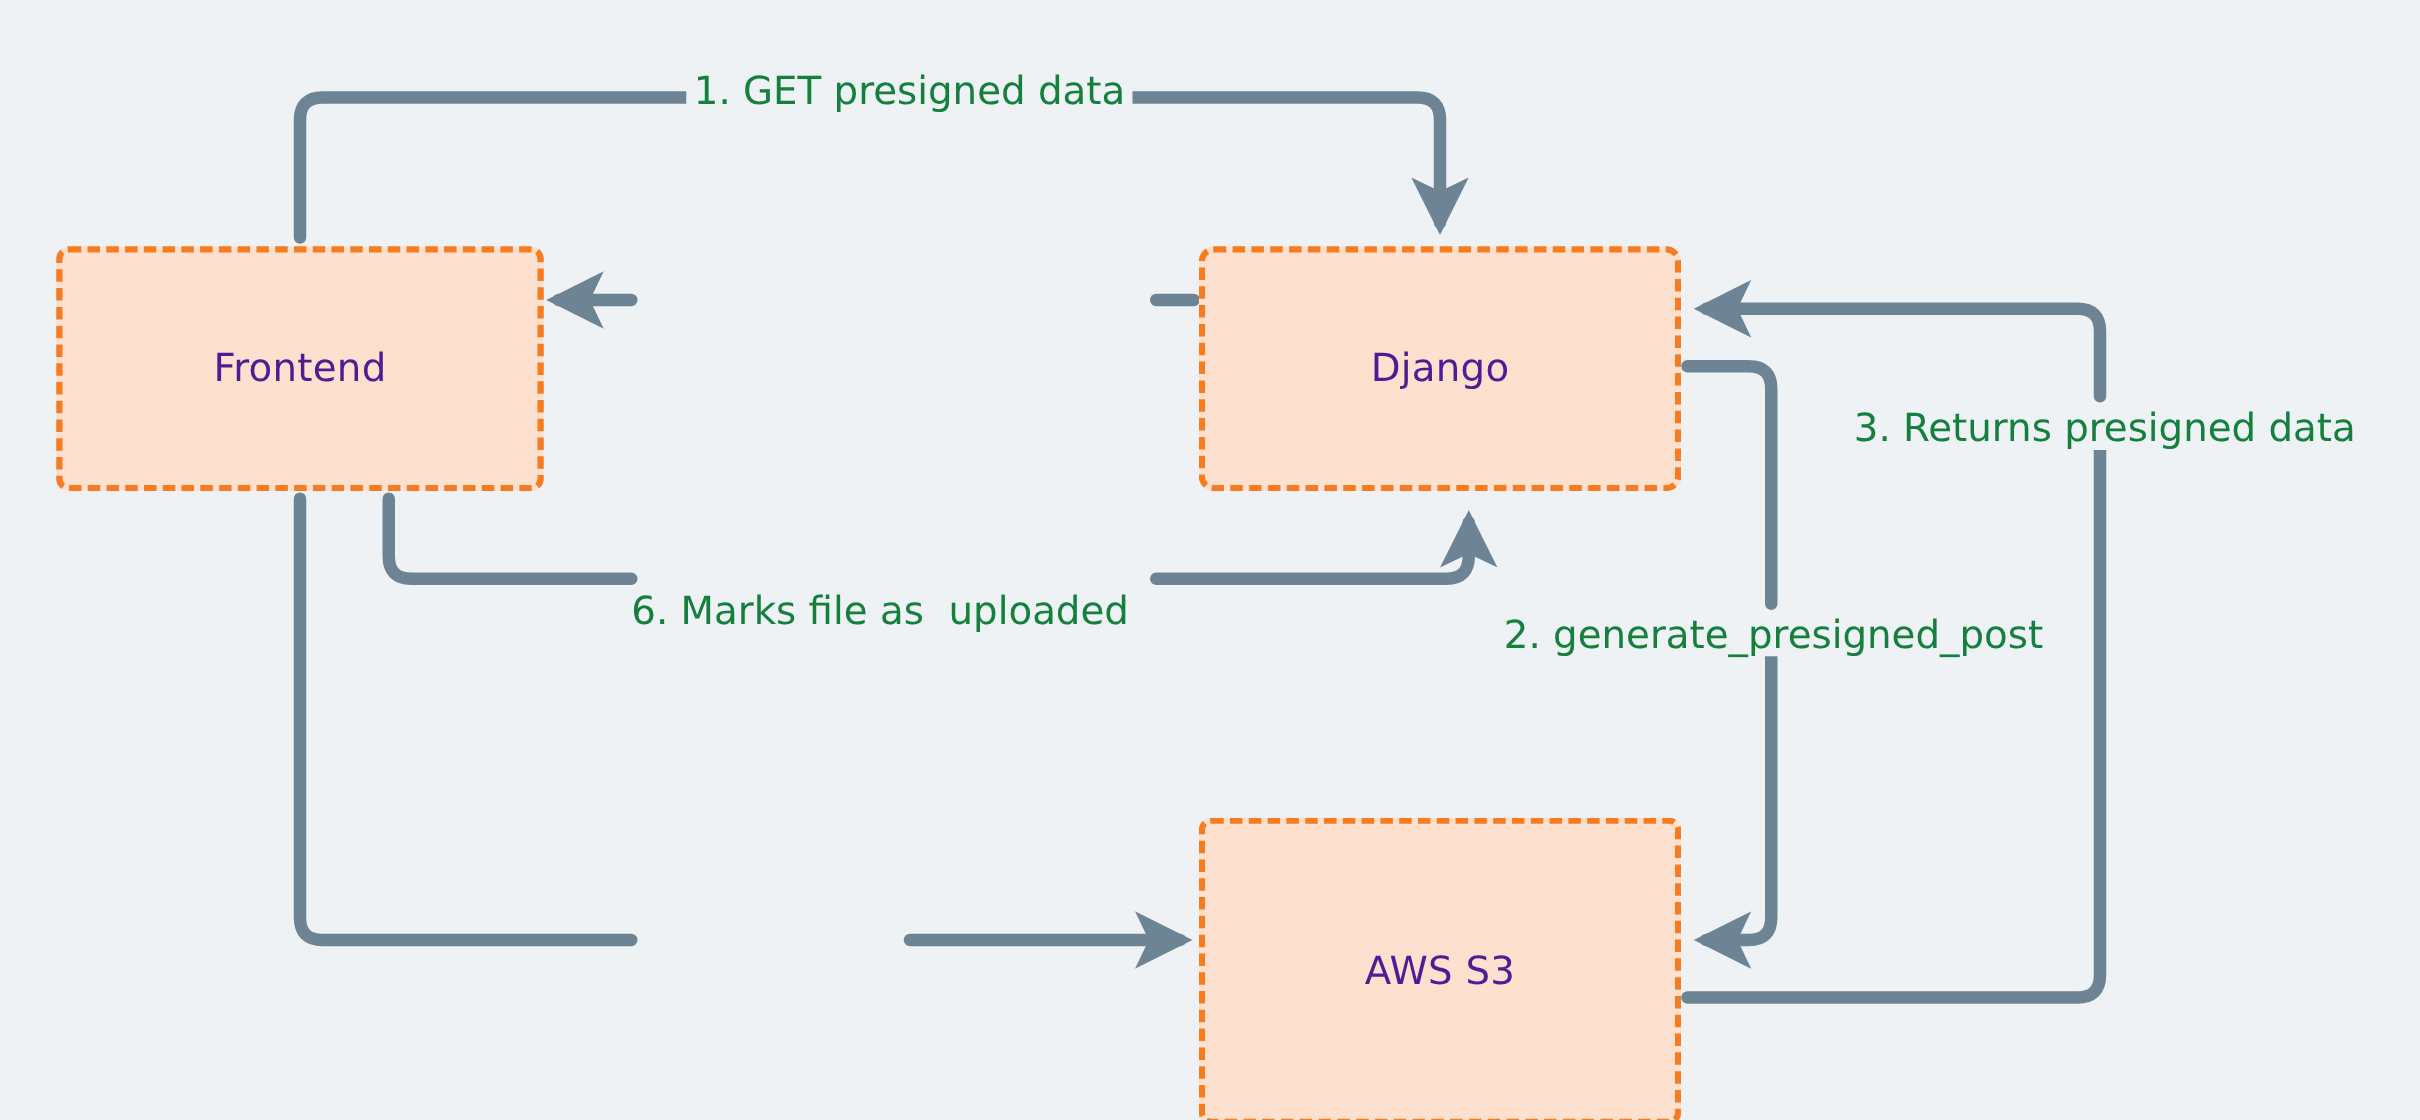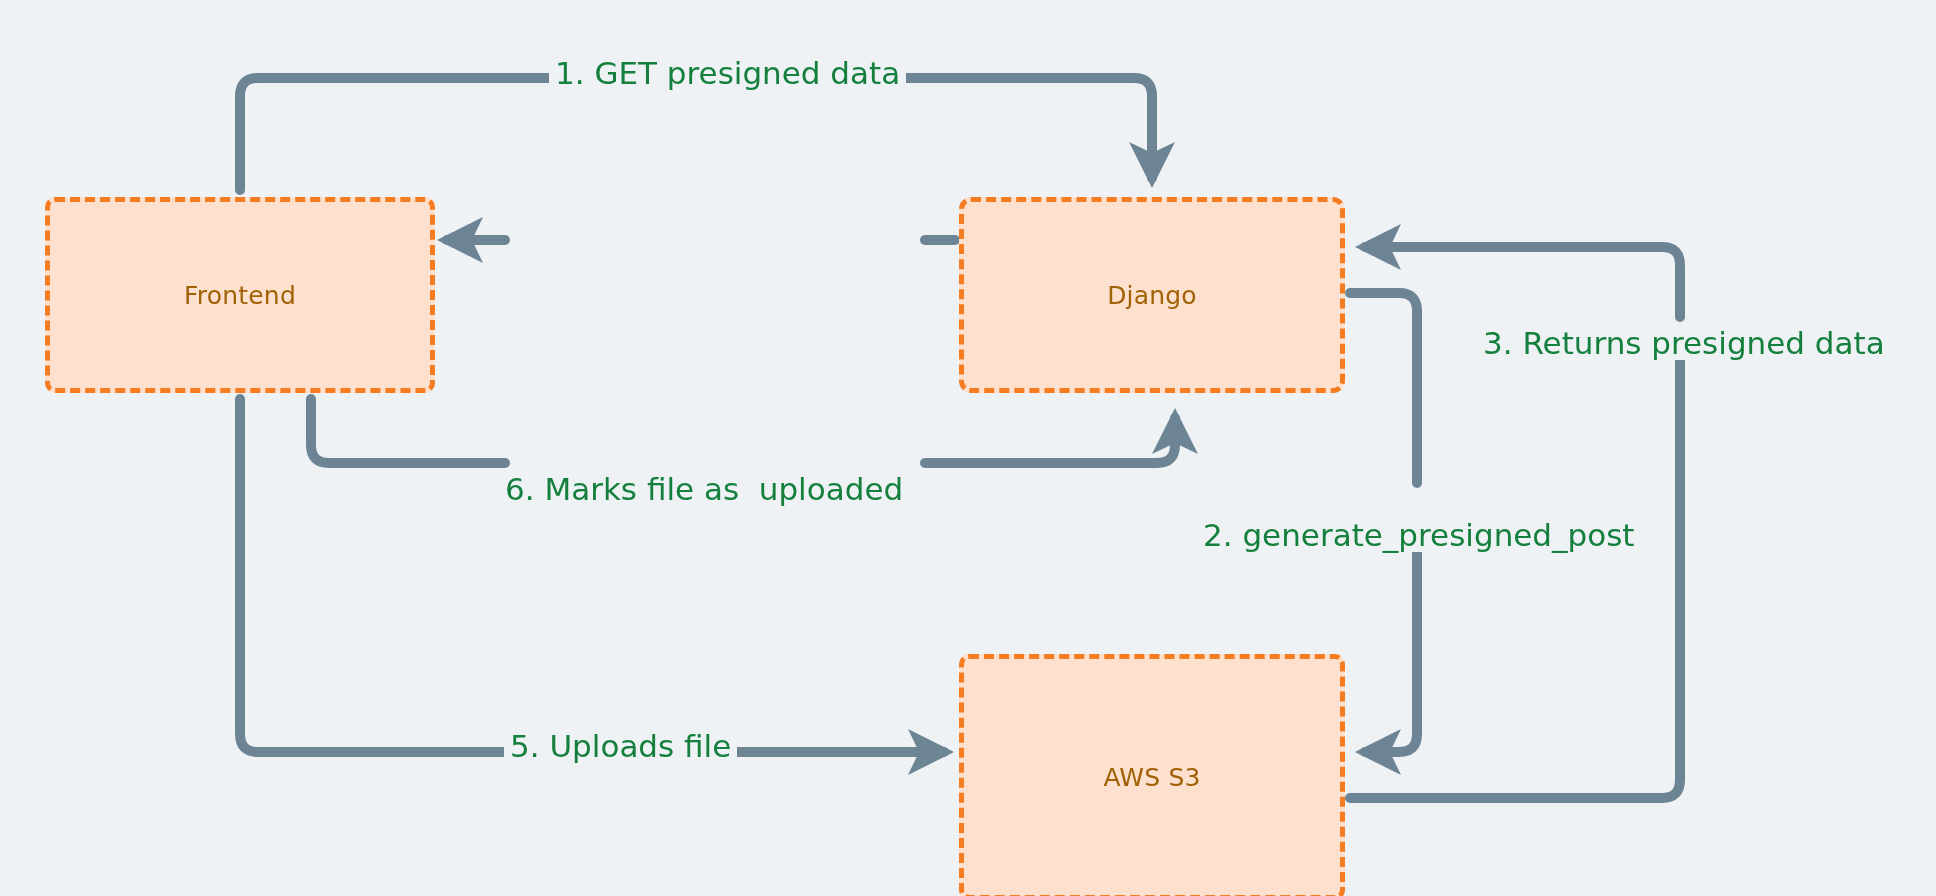--- a/index.html
+++ b/index.html
@@ -31,22 +31,22 @@
     position: absolute;
     box-sizing: border-box;
     background: #fde0cd;
     border: 5px dashed #f57c20;
     border-radius: 10px;
     display: flex;
     align-items: center;
     justify-content: center;
   }
   .node-label {
-    font-size: 25px;
-    color: #a16207;
+    font-size: 31px;
+    color: #4c1d95;
     font-family: "DejaVu Sans", "Liberation Sans", sans-serif;
     letter-spacing: 0.2px;
     white-space: pre;
   }
   .edge-label {
     position: absolute;
     font-size: 31px;
     color: #15803d;
     font-family: "DejaVu Sans", "Liberation Sans", sans-serif;
     white-space: pre;
@@ -104,22 +104,21 @@
   <div class="node-box" style="left:959px; top:197px; width:386px; height:196px;border-radius:12px;">
     <span class="node-label">Django</span>
   </div>
 
   <div class="node-box" style="left:959px; top:654px; width:386px; height:246px;">
     <span class="node-label">AWS S3</span>
   </div>
 
   <div class="edge-label" style="left:549px; top:56px;">1. GET presigned data</div>
 
-  <div class="edge-label" style="left:1197px; top:518px;">2. generate_presigned_post</div>
+  <div class="edge-label" style="left:1197px; top:491px;">2. generate_presigned_post</div>
 
   <div class="edge-label" style="left:1477px; top:326px;text-align:right;">3. Returns presigned data</div>
 
 
-  <div class="edge-label" style="left:504px; top:729px;">5. Uploads file</div>
 
   <div class="edge-label" style="left:499px; top:440px;margin-top:32px;">6. Marks file as  uploaded</div>
 
 </div>
 
 </body></html>

